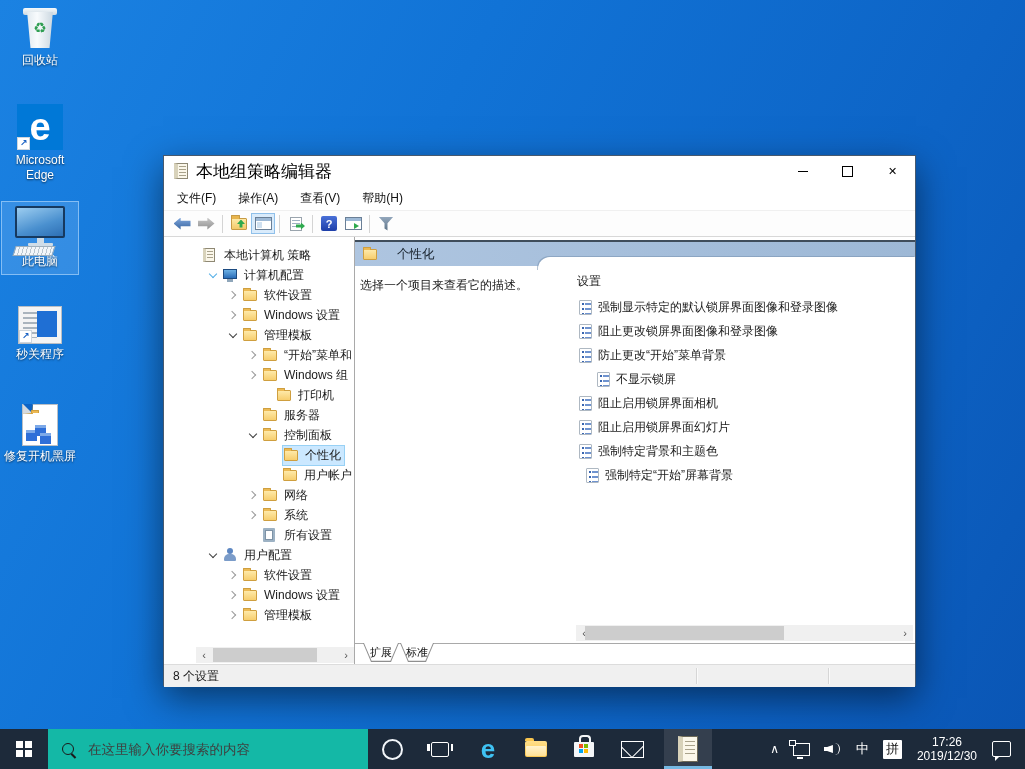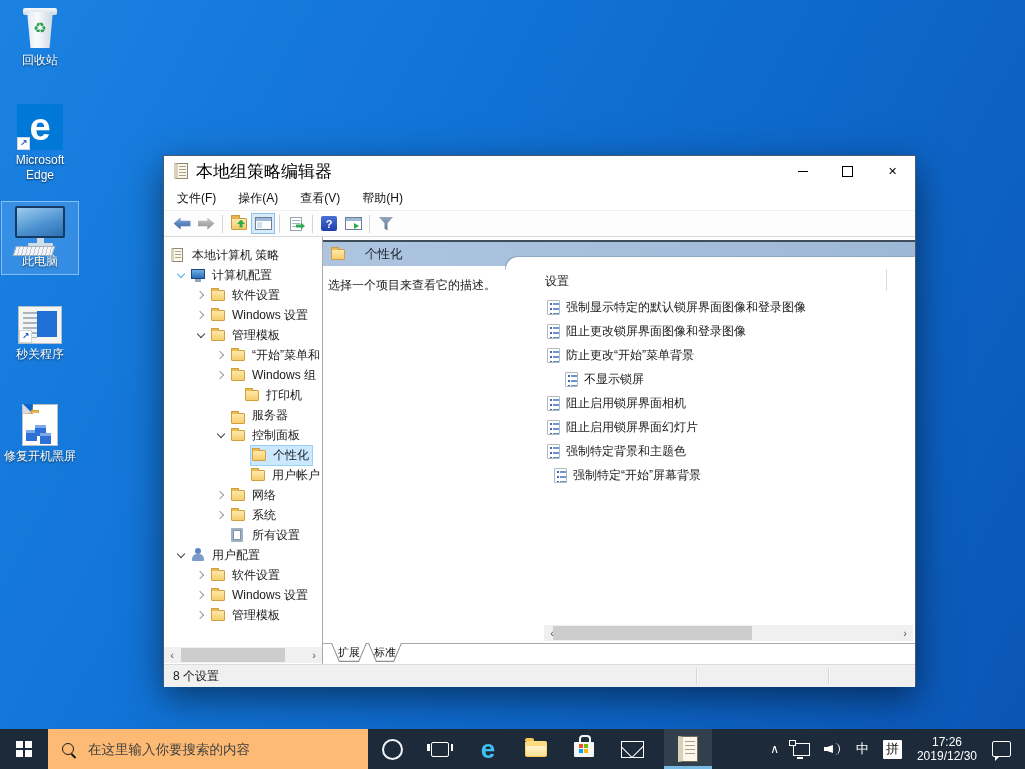--- a/index.html
+++ b/index.html
@@ -59,21 +59,21 @@
   .i-window{width:17px;height:13px;background:#fff;border:1px solid #6a7f96;box-sizing:border-box;position:relative;}
   .i-window::before{content:"";position:absolute;left:0;right:0;top:0;height:3px;background:#9db9d6;}
   .i-window.left::after{content:"";position:absolute;left:1px;top:4px;width:5px;height:6px;background:#cfe0f0;}
   .i-window.right::after{content:"";position:absolute;right:2px;top:5px;width:0;height:0;border-left:5px solid #2faa4e;border-top:3px solid transparent;border-bottom:3px solid transparent;}
   .i-export{width:12px;height:14px;background:#fff;border:1px solid #9aa4ad;box-sizing:border-box;position:relative;}
   .i-export::before{content:"";position:absolute;left:1px;right:1px;top:2px;height:8px;background:repeating-linear-gradient(#9fb3c4 0 1px,transparent 1px 3px);}
   .i-export::after{content:"";position:absolute;right:-4px;bottom:0;width:9px;height:7px;background:#2faa4e;clip-path:polygon(100% 50%,55% 0,55% 30%,0 30%,0 70%,55% 70%,55% 100%);}
   .i-help{width:16px;height:15px;background:linear-gradient(#4a71d8,#1d3ea8);border-radius:2px;color:#fff;font-size:11px;font-weight:bold;display:flex;align-items:center;justify-content:center;}
   .i-filter{width:15px;height:14px;background:linear-gradient(#93a7bc,#5e7488);clip-path:polygon(0 0,100% 0,60% 48%,60% 100%,40% 86%,40% 48%);}
   
-  .content{position:relative;height:427px;background:#fff;overflow:hidden;}
+  .content{position:relative;height:427px;background:#fff;overflow:hidden;margin-left:32px;}
   .treepanel{position:absolute;left:0;top:0;bottom:0;width:159px;border-right:1px solid #a9a9a9;box-sizing:border-box;overflow:hidden;background:#fff;}
   .trow{display:flex;align-items:center;height:20px;font-size:12px;color:#1a1a1a;white-space:nowrap;}
   .exp{width:20px;height:20px;flex:none;display:flex;align-items:center;justify-content:center;}
   .exp.c::before{content:"";width:5px;height:5px;border-top:1.4px solid #9a9a9a;border-right:1.4px solid #9a9a9a;transform:rotate(45deg);margin-right:2px;}
   .exp.e::before{content:"";width:5px;height:5px;border-right:1.6px solid #3f3f3f;border-bottom:1.6px solid #3f3f3f;transform:rotate(45deg);margin-bottom:2px;}
   .exp.e.blue::before{border-color:#53aee6;}
   .spc{width:20px;flex:none;}
   .tico{width:18px;flex:none;position:relative;height:14px;}
   .fold{position:absolute;left:0;top:2px;width:14px;height:11px;background:linear-gradient(#fee9a8,#f7ce6e);border:1px solid #cf9f3f;border-radius:1px;box-sizing:border-box;}
   .fold::before{content:"";position:absolute;left:-1px;top:-3px;width:6px;height:2px;background:#ecb953;border:1px solid #cf9f3f;border-bottom:none;border-radius:1px 1px 0 0;}
@@ -114,21 +114,21 @@
   
   .statusbar{position:relative;height:22px;background:#f0f0f0;border-top:1px solid #dcdcdc;font-size:12px;color:#1a1a1a;display:flex;align-items:center;}
   .stext{margin-left:9px;}
   .ssep{position:absolute;top:3px;bottom:3px;width:1px;background:#d6d6d6;box-shadow:1px 0 0 #fafafa;}
   
   .taskbar{position:absolute;left:0;bottom:0;width:1025px;height:40px;background:#1d2a3a;display:flex;align-items:stretch;color:#fff;}
   .tcell{display:flex;align-items:center;justify-content:center;flex:none;}
   .startbtn{width:48px;}
   .winlogo{width:16px;height:16px;display:grid;grid-template-columns:7px 7px;grid-template-rows:7px 7px;gap:2px;}
   .winlogo span{background:#fff;}
-  .searchbox{width:320px;background:#fdba74;display:flex;align-items:center;position:relative;}
+  .searchbox{width:320px;background:#14b8a6;display:flex;align-items:center;position:relative;}
   .mag{width:10px;height:10px;border:1.8px solid #1a1a1a;border-radius:50%;position:relative;margin-left:14px;flex:none;}
   .mag::after{content:"";position:absolute;left:9px;top:9px;width:6px;height:1.8px;background:#1a1a1a;transform:rotate(45deg);transform-origin:0 0;}
   .searchbox input{border:none;outline:none;flex:1;font-size:13.5px;color:#202020;margin-left:12px;font-family:inherit;background:transparent;}
   .searchbox input::placeholder{color:#3f3f3f;opacity:1;}
   .tbtn{width:48px;}
   .cortana{width:17px;height:17px;border:2px solid #f2f6fa;border-radius:50%;}
   .taskview{width:16px;height:13px;border:1.5px solid #fff;border-radius:2px;position:relative;}
   .taskview::before{content:"";position:absolute;right:-5px;top:1px;width:2.5px;height:7px;background:#fff;}
   .taskview::after{content:"";position:absolute;left:-5px;top:1px;width:2.5px;height:7px;background:#fff;}
   .edge-e{font-size:26px;font-weight:bold;color:#3fc2f3;line-height:26px;}
@@ -319,21 +319,21 @@
             </span>
           <span class="tlabel">Windows 组</span>
         </div>
         <div class="trow" style="padding-left:61px;">
           <span class="spc"></span>
           <span class="tico">
               <span class="fold"></span>
             </span>
           <span class="tlabel">打印机</span>
         </div>
-        <div class="trow" style="padding-left:47px;align-items:flex-end;">
+        <div class="trow" style="padding-left:47px;">
           <span class="spc"></span>
           <span class="tico">
               <span class="fold"></span>
             </span>
           <span class="tlabel">服务器</span>
         </div>
         <div class="trow" style="padding-left:47px;">
           <span class="exp e"></span>
           <span class="tico">
               <span class="fold"></span>

